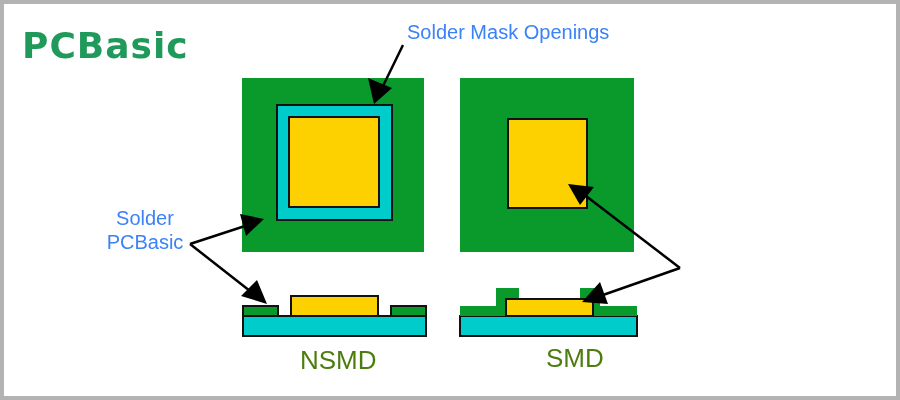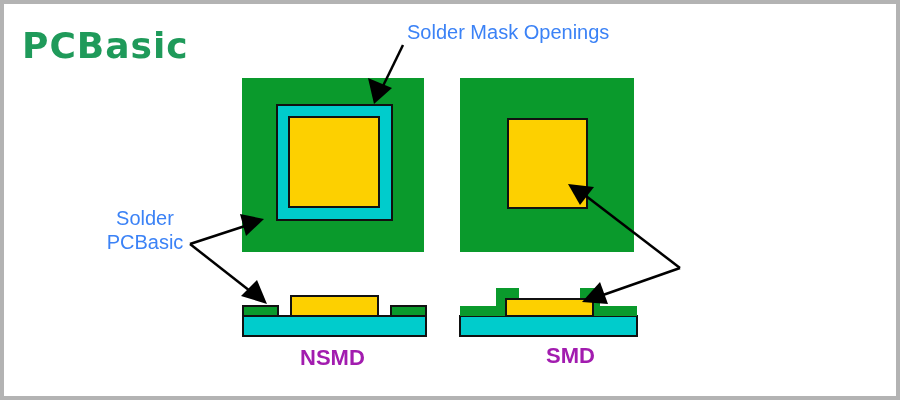--- a/index.html
+++ b/index.html
@@ -1,21 +1,21 @@
 <!DOCTYPE html>
 <html><head>
 <meta charset="utf-8">
 <style>
   html, body { margin: 0; padding: 0; }
   body { width: 900px; height: 400px; background: #ffffff; position: relative; overflow: hidden; }
   .frame { position: absolute; left: 0; top: 0; width: 892px; height: 392px; border: 4px solid #b3b3b3; background: #fff; }
   .logo { position: absolute; left: 22px; top: 28px; font-family: "DejaVu Sans", sans-serif; font-weight: bold; font-size: 36px; color: #1f9a5a; letter-spacing: 1px; line-height: 1; }
   .label { position: absolute; font-family: "Liberation Sans", sans-serif; font-size: 20px; color: #3b82f6; line-height: 1.2; }
   .center { text-align: center; }
-  .caption { position: absolute; font-family: "Liberation Sans", sans-serif; font-weight: bold; font-size: 22px; color: #a21caf; }
+  .caption { position: absolute; font-family: "Liberation Sans", sans-serif; font-weight: normal; font-size: 26px; color: #4d7c0f; }
   svg { position: absolute; left: 0; top: 0; }
 </style>
 </head>
 <body>
 
 <div class="frame"></div>
 
 <div class="logo">PCBasic</div>
 
 <svg width="900" height="400">

